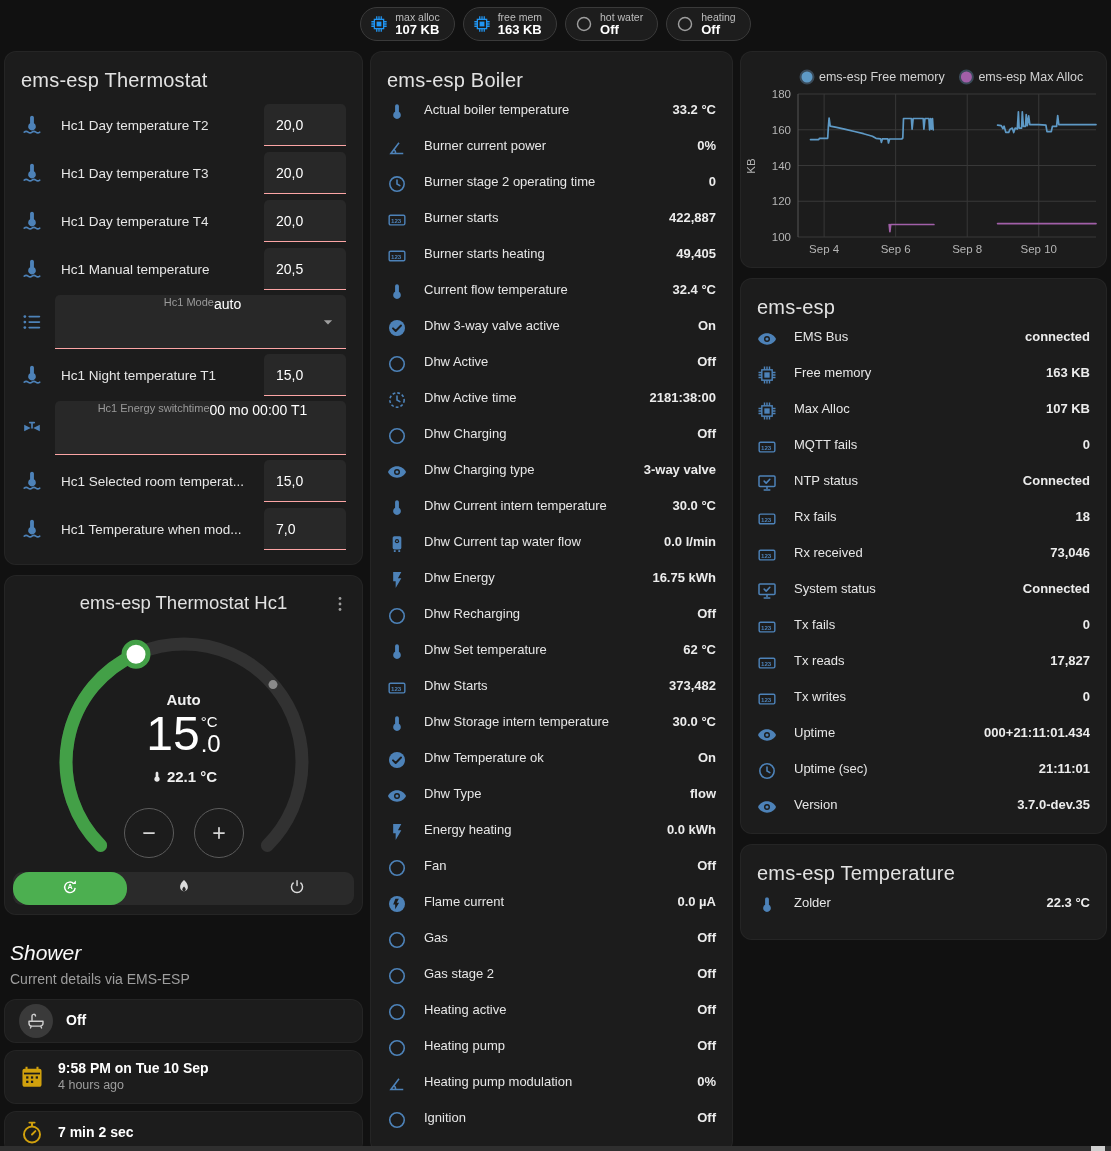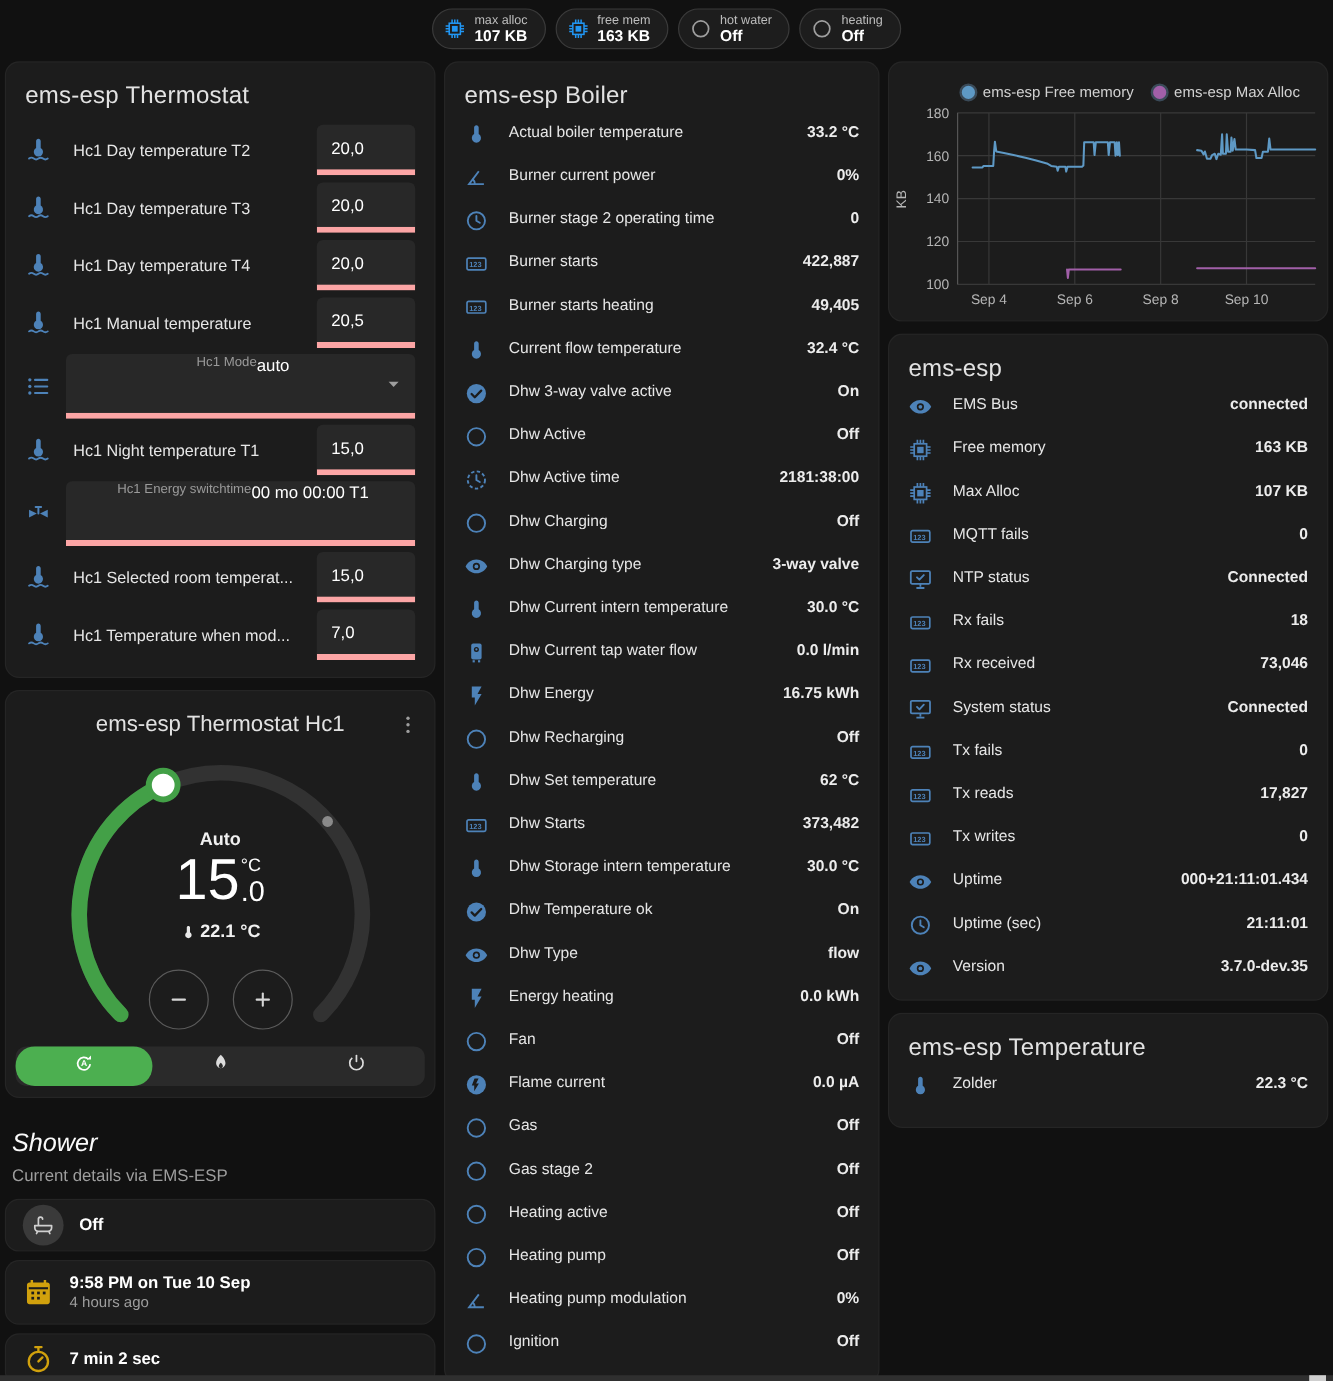--- a/index.html
+++ b/index.html
@@ -36,21 +36,21 @@
   .erow .elabel { flex:1; font-size:13px; color:#e6e6e6; padding-left:7px; white-space:nowrap; overflow:hidden; }
   .erow .evalue { font-size:13px; font-weight:600; color:#ececec; text-align:right; white-space:nowrap; }
 
   
   .trow { display:flex; align-items:center; padding:0 16px; margin-bottom:2px; }
   .trow.h44 { height:46px; }
   .trow.h54 { height:56px; }
   .trow .ticon { width:34px; flex:0 0 34px; display:flex; align-items:center; color:#4d82b8; }
   .trow .tlabel { flex:1; font-size:13.5px; color:#e6e6e6; padding-left:6px; white-space:nowrap; overflow:hidden; }
   .tfield {
-    background:#282828; border-radius:5px 5px 0 0; border-bottom:5px solid #fca5a5;
+    background:#282828; border-radius:5px 5px 0 0; border-bottom:1px solid #fca5a5;
     display:flex; align-items:center; cursor:text;
   }
   .tfield.small { width:82px; height:42px; padding-left:12px; font-size:14px; font-weight:500; color:#fff; }
   .tfield.wide { flex:1; height:54px; padding:0 10px 0 14px; position:relative; flex-direction:row; align-items:flex-start; justify-content:center; }
   .tfield.wide .flabel { font-size:11px; color:#9a9a9a; line-height:1.3; }
   .tfield.wide .fvalue { font-size:14px; font-weight:500; color:#fff; line-height:1.3; }
   .tfield .caret { position:absolute; right:8px; top:50%; transform:translateY(-50%); color:#9e9e9e; display:flex; }
 
   
   .dial-card { position:relative; height:340px; margin-top:10px; }

